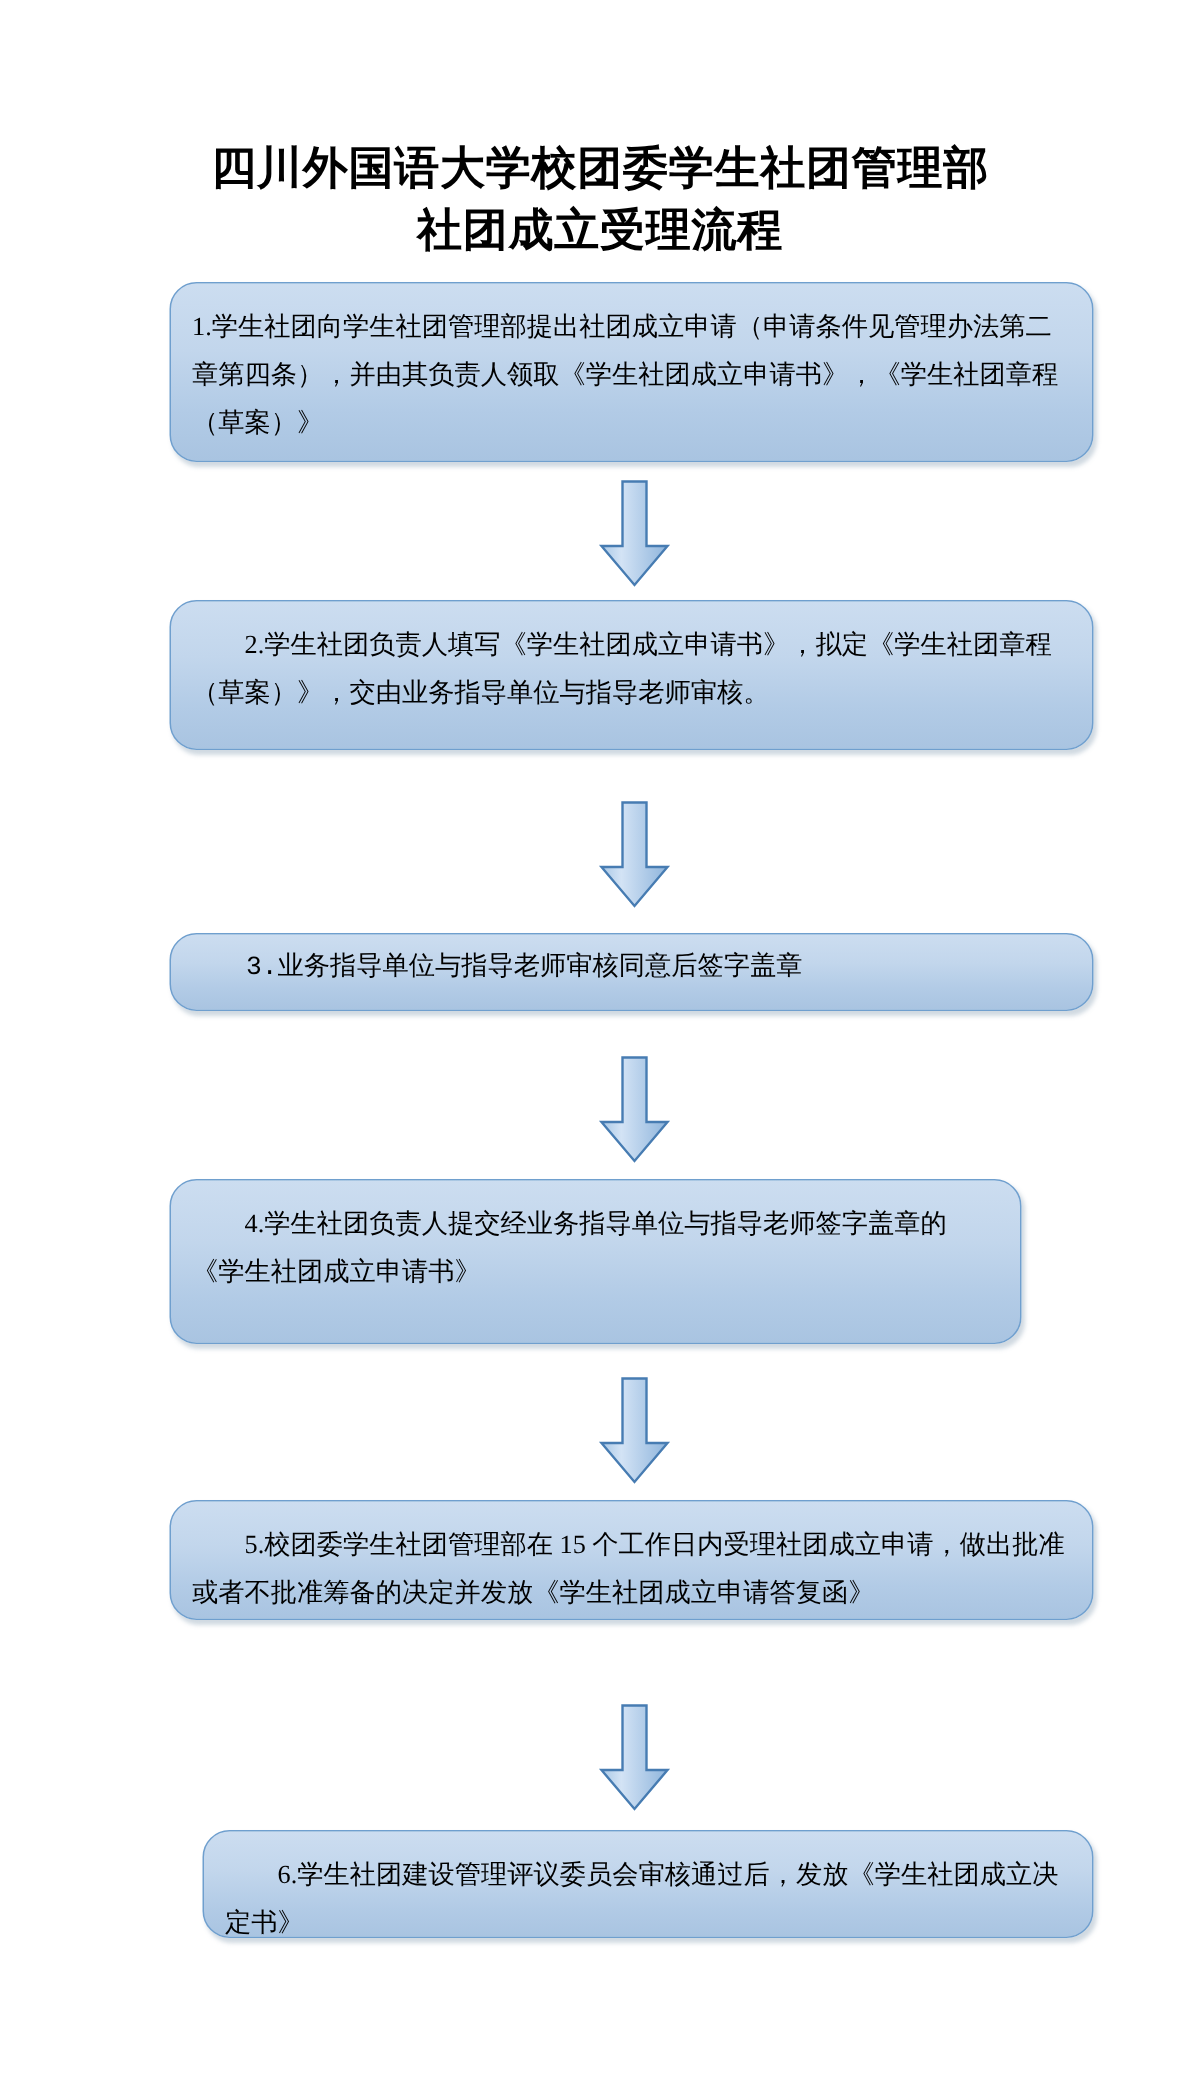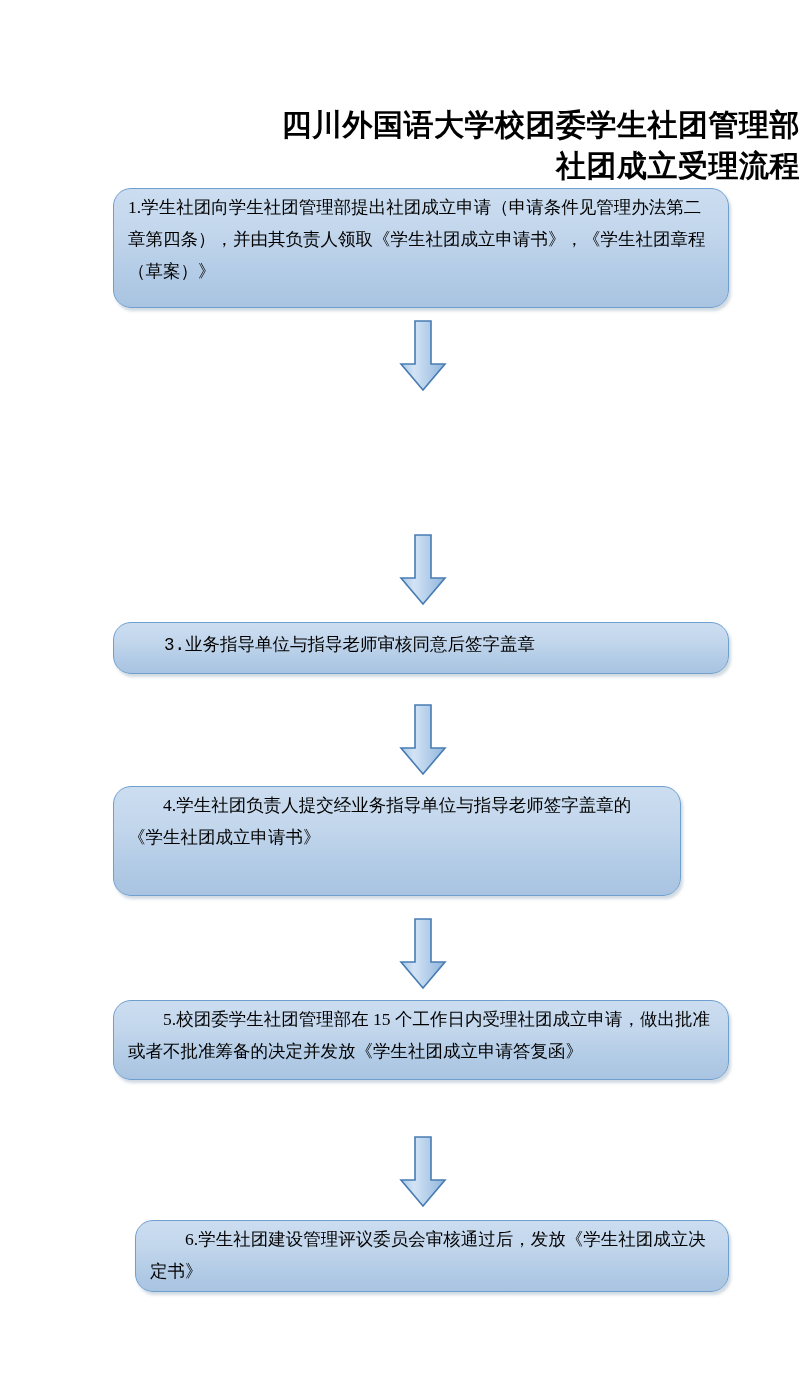--- a/index.html
+++ b/index.html
@@ -21,44 +21,43 @@
     height: 1393px;
     background: #ffffff;
   }
 
   
   .title-block {
     position: absolute;
     top: 92px;
     left: 0;
     width: 800px;
-    text-align: right;
+    text-align: center;
     font-family: "Liberation Sans", "DejaVu Sans", sans-serif;
     font-weight: bold;
     font-size: 30px;
     line-height: 41px;
     color: #000000;
     letter-spacing: 0.5px;
-    margin-top: 12px;
   }
   .title-line { display: block; white-space: nowrap; }
 
   
   .flow-box {
     position: absolute;
     box-sizing: border-box;
     border: 1px solid #6f9fce;
     border-radius: 18px;
     background: linear-gradient(180deg, #ccddf0 0%, #c2d6ec 38%, #b2cbe6 72%, #a9c4e1 100%);
     box-shadow: 2px 3px 3px rgba(120, 145, 170, 0.35);
     color: #000000;
     font-family: "Liberation Serif", "DejaVu Serif", serif;
     font-size: 17.5px;
     line-height: 32px;
-    padding: 2px 16px 9px 14px;
+    padding: 12px 16px 9px 14px;
     text-align: left;
   }
   .flow-box .txt {
     display: block;
     white-space: pre-wrap;
     word-break: break-all;
   }
 
   
   #box-1 { left: 113px; top: 188px; width: 616px; height: 120px; }
@@ -102,20 +101,23 @@
         <linearGradient id="ag1" x1="0" y1="0" x2="1" y2="0">
           <stop offset="0%" stop-color="#a9c8e6"></stop>
           <stop offset="30%" stop-color="#d3e3f5"></stop>
           <stop offset="100%" stop-color="#8fb5dc"></stop>
         </linearGradient>
       </defs>
       <polygon points="16,1 32,1 32,44 46,44 24,70 2,44 16,44" fill="url(#ag1)" stroke="#477cb2" stroke-width="1.6"></polygon>
     </svg>
   </div>
 
+  <div class="flow-box" id="box-2">
+    <span class="txt">　　2.学生社团负责人填写《学生社团成立申请书》，拟定《学生社团章程（草案）》，交由业务指导单位与指导老师审核。</span>
+  </div>
 
   <div class="arrow" id="arrow-2">
     <svg viewBox="0 0 48 72" preserveAspectRatio="none" aria-hidden="true">
       <defs>
         <linearGradient id="ag2" x1="0" y1="0" x2="1" y2="0">
           <stop offset="0%" stop-color="#a9c8e6"></stop>
           <stop offset="30%" stop-color="#d3e3f5"></stop>
           <stop offset="100%" stop-color="#8fb5dc"></stop>
         </linearGradient>
       </defs>

